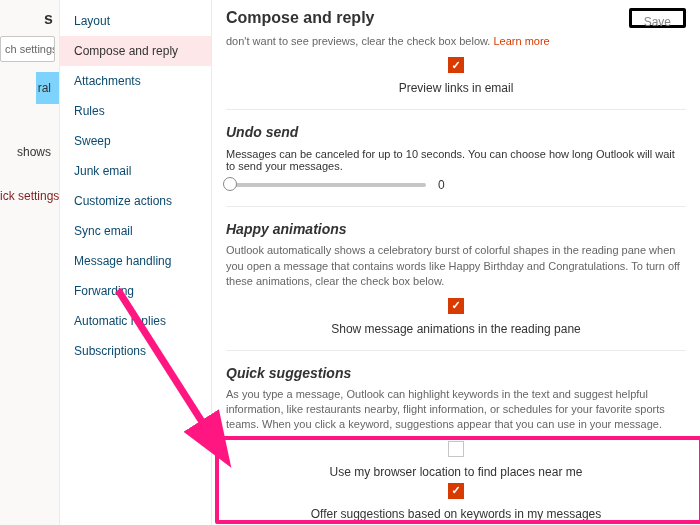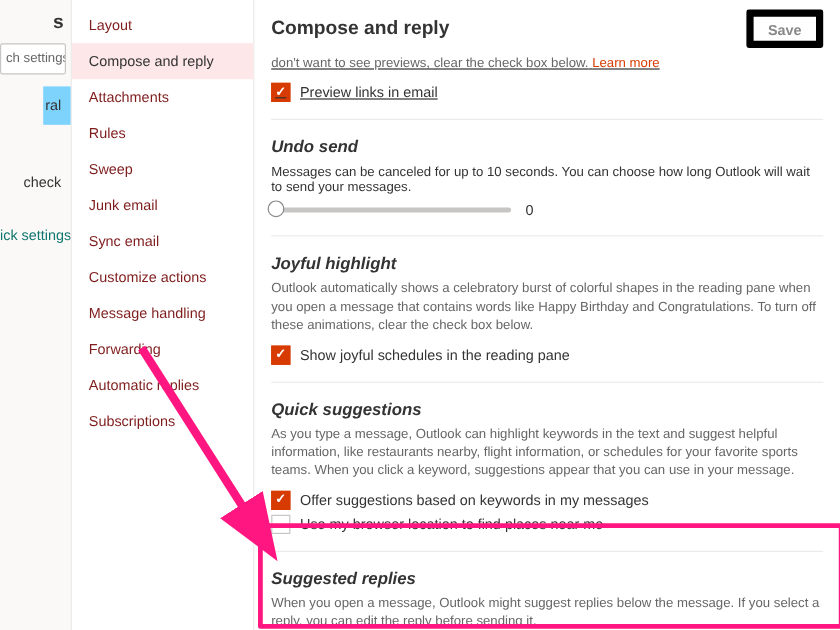--- a/index.html
+++ b/index.html
@@ -5,41 +5,41 @@
   * { box-sizing: border-box; margin: 0; padding: 0; }
   html, body { width: 700px; height: 525px; overflow: hidden; font-family: "Segoe UI", -apple-system, sans-serif; font-size: 12px; color: #333; background: #fff; }
   .app { display: flex; height: 100%; }
 
   
   .sidebar-a { width: 60px; flex-shrink: 0; background: #faf9f8; border-right: 1px solid #edebe9; overflow: hidden; position: relative; }
   .sa-title { font-size: 16px; font-weight: 600; padding: 10px 0 8px 0; text-align: right; margin-right: 6px; }
   .sa-search { margin: 0 4px 10px 0; height: 26px; border: 1px solid #c8c6c4; background: #fff; border-radius: 2px; display: flex; align-items: center; padding-left: 4px; font-size: 11px; color: #666; overflow: hidden; white-space: nowrap; }
   .sa-item { height: 32px; line-height: 32px; font-size: 12px; text-align: right; padding-right: 8px; white-space: nowrap; overflow: hidden; }
   .sa-item.selected { background: #7dd3fc; margin-left: 36px; }
-  .sa-item.accent { color: #0f766e; margin-top: 12px; text-align: center; }
+  .sa-item.accent { color: #7f1d1d; margin-top: 12px; text-align: center; }
 
   
   .sidebar-b { width: 152px; flex-shrink: 0; border-right: 1px solid #edebe9; padding-top: 6px; }
-  .sb-item { height: 30px; line-height: 30px; padding: 0 14px; font-size: 12px; cursor: pointer; color: #7f1d1d; }
+  .sb-item { height: 30px; line-height: 30px; padding: 0 14px; font-size: 12px; cursor: pointer; color: #0c4a6e; }
   .sb-item.selected { background: #fde7e9; font-weight: 400; color: #333; }
 
   
   .main { flex: 1; position: relative; overflow: hidden; }
   .main-header { display: flex; justify-content: space-between; align-items: center; padding: 8px 14px 6px 14px; }
   .main-title { font-size: 16px; font-weight: 600; }
   .btn-row { display: flex; gap: 8px; }
-  .btn { height: 32px; padding: 0 12px; font-size: 12px; border: 6px solid #000000; background: #fff; color: #888; cursor: pointer; border-radius: 2px; line-height: 22px; font-weight: bold; }
+  .btn { height: 20px; padding: 0 12px; font-size: 12px; border: 3px solid #000000; background: #fff; color: #888; cursor: pointer; border-radius: 2px; line-height: 22px; }
   .content { padding: 0 14px 14px 14px; }
 
   .section { border-top: 1px solid #edebe9; padding: 14px 0; }
-  .section.first { border-top: none; padding-top: 0; text-decoration: underline; }
+  .section.first { border-top: none; padding-top: 0; }
   .sec-title { font-size: 14px; font-weight: 600; margin-bottom: 6px; font-style: italic; }
   .sec-desc { font-size: 11px; color: #666; line-height: 1.4; margin-bottom: 8px; }
   .learn-more { color: #d83b01; }
-  .check-row { display: flex; align-items: center; gap: 8px; font-size: 12px; color: #333; margin-top: 4px; }
+  .check-row { display: flex; align-items: center; gap: 8px; font-size: 12px; color: #333; margin-top: 4px; flex-direction: column; }
   .checkbox { width: 16px; height: 16px; border: 1px solid #c8c6c4; display: inline-flex; align-items: center; justify-content: center; flex-shrink: 0; }
   .checkbox.checked { background: #d83b01; border-color: #d83b01; }
   .checkbox.checked::after { content: "✓"; color: #fff; font-size: 11px; font-weight: bold; line-height: 1; }
 
   .slider-label { font-size: 11px; color: #333; font-weight: 400; margin: 8px 0 6px 0; }
   .slider-wrap { display: flex; align-items: center; gap: 12px; }
   .slider { width: 200px; height: 4px; background: #c8c6c4; position: relative; border-radius: 2px; }
   .slider-thumb { position: absolute; width: 14px; height: 14px; border-radius: 50%; background: #fff; border: 1px solid #888; top: -6px; left: -3px; }
   .slider-value { font-size: 12px; color: #333; }
 
@@ -52,33 +52,33 @@
 
 <div class="app">
 
   <div class="sidebar-a">
     <div class="sa-title">s</div>
     <div class="sa-search">
       <span>ch settings</span>
     </div>
     <div class="sa-item selected">ral</div>
     <div class="sa-item"></div>
-    <div class="sa-item">check</div>
+    <div class="sa-item">shows</div>
     <div class="sa-item accent">ick settings</div>
   </div>
 
   <div class="sidebar-b">
     <div class="sb-item">Layout</div>
     <div class="sb-item selected">Compose and reply</div>
     <div class="sb-item">Attachments</div>
     <div class="sb-item">Rules</div>
     <div class="sb-item">Sweep</div>
     <div class="sb-item">Junk email</div>
+    <div class="sb-item">Customize actions</div>
     <div class="sb-item">Sync email</div>
-    <div class="sb-item">Customize actions</div>
     <div class="sb-item">Message handling</div>
     <div class="sb-item">Forwarding</div>
     <div class="sb-item">Automatic replies</div>
     <div class="sb-item">Subscriptions</div>
   </div>
 
   <div class="main">
     <div class="main-header">
       <div class="main-title">Compose and reply</div>
       <div class="btn-row">
@@ -103,38 +103,38 @@
         <div class="slider-label">Messages can be canceled for up to 10 seconds. You can choose how long Outlook will wait to send your messages.</div>
         <div class="slider-wrap">
           <div class="slider">
             <div class="slider-thumb"></div>
           </div>
           <span class="slider-value">0</span>
         </div>
       </div>
 
       <div class="section">
-        <div class="sec-title">Joyful highlight</div>
+        <div class="sec-title">Happy animations</div>
         <div class="sec-desc">Outlook automatically shows a celebratory burst of colorful shapes in the reading pane when you open a message that contains words like Happy Birthday and Congratulations. To turn off these animations, clear the check box below.</div>
         <div class="check-row">
           <span class="checkbox checked"></span>
-          <span>Show joyful schedules in the reading pane</span>
+          <span>Show message animations in the reading pane</span>
         </div>
       </div>
 
       <div class="section">
         <div class="sec-title">Quick suggestions</div>
         <div class="sec-desc">As you type a message, Outlook can highlight keywords in the text and suggest helpful information, like restaurants nearby, flight information, or schedules for your favorite sports teams. When you click a keyword, suggestions appear that you can use in your message.</div>
         <div class="check-row">
+          <span class="checkbox"></span>
+          <span>Use my browser location to find places near me</span>
+        </div>
+        <div class="check-row">
           <span class="checkbox checked"></span>
           <span>Offer suggestions based on keywords in my messages</span>
-        </div>
-        <div class="check-row">
-          <span class="checkbox"></span>
-          <span>Use my browser location to find places near me</span>
         </div>
       </div>
 
       <div class="section">
         <div class="sec-title">Suggested replies</div>
         <div class="sec-desc">When you open a message, Outlook might suggest replies below the message. If you select a reply, you can edit the reply before sending it.</div>
 
       </div>
 
     </div>

